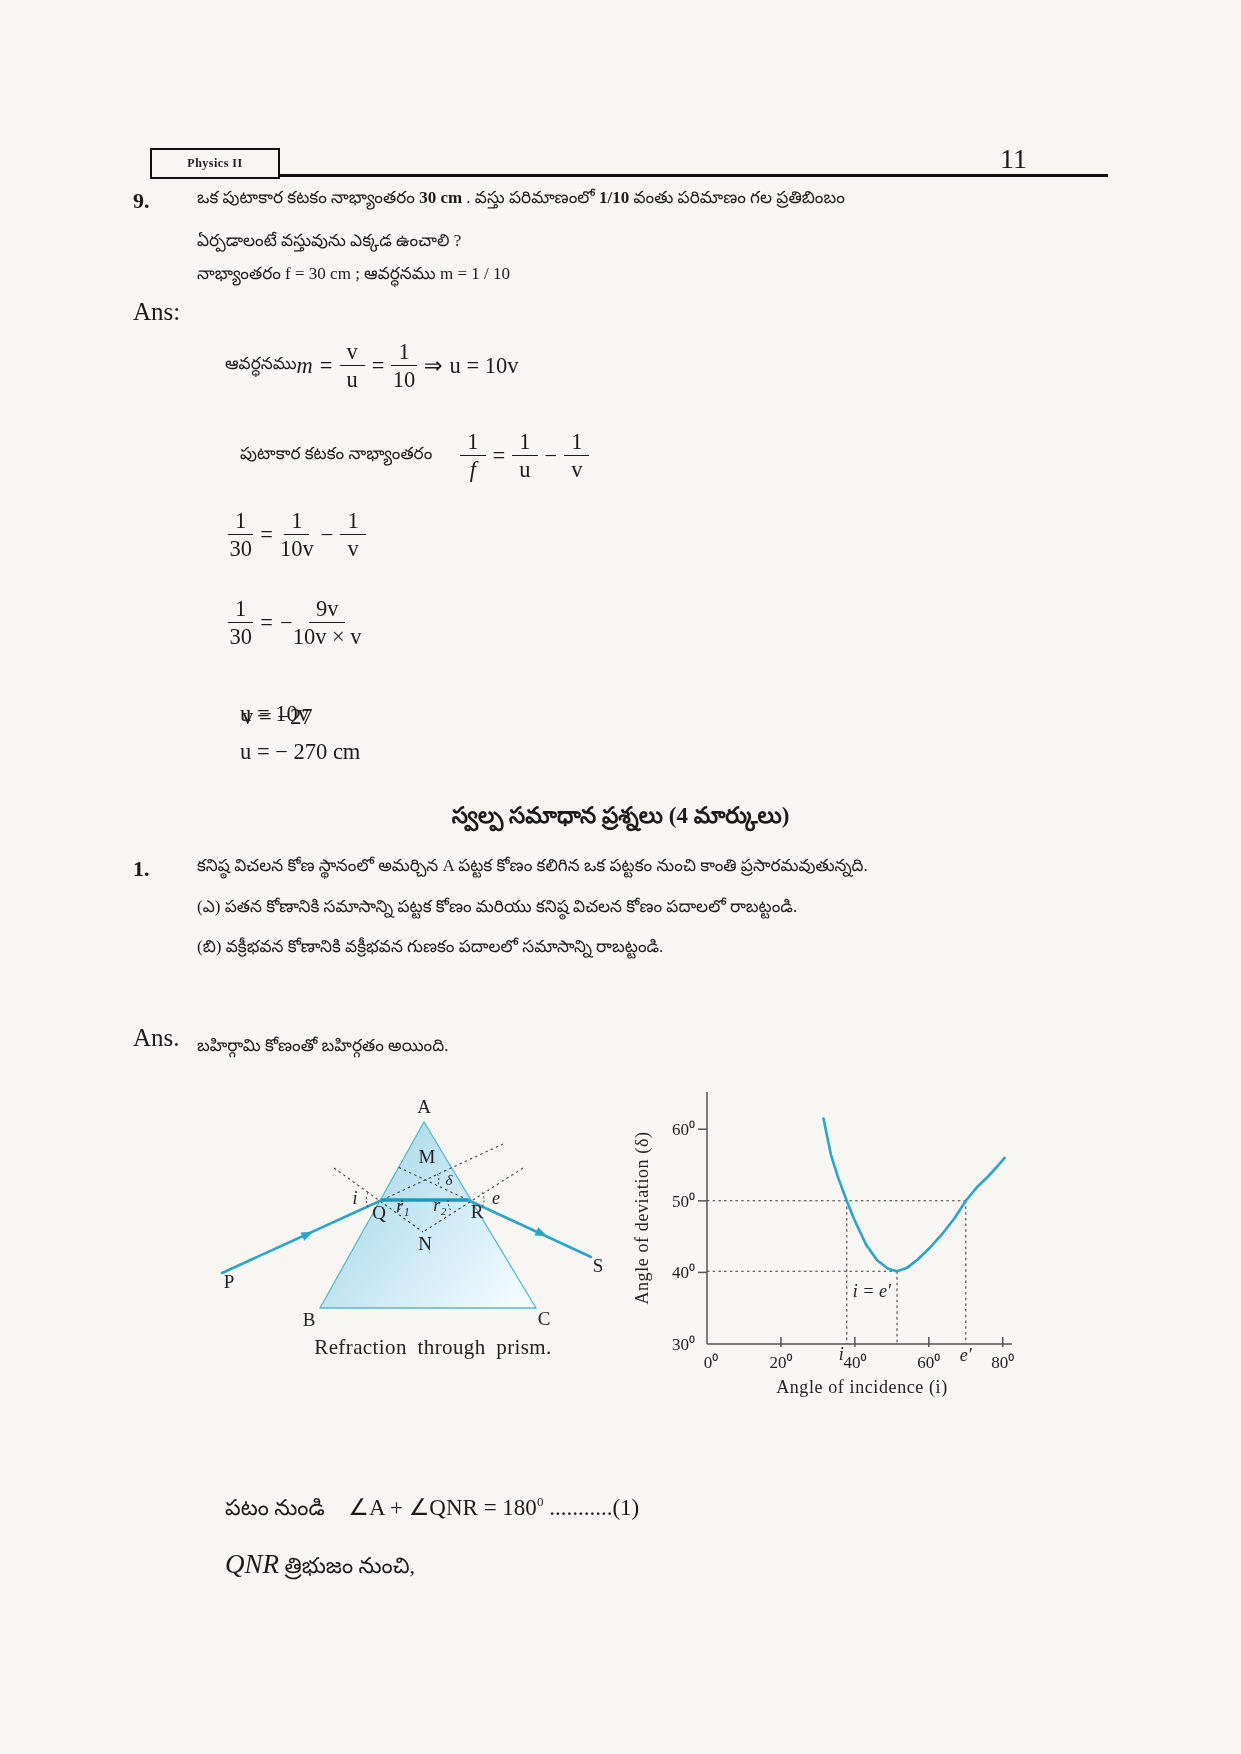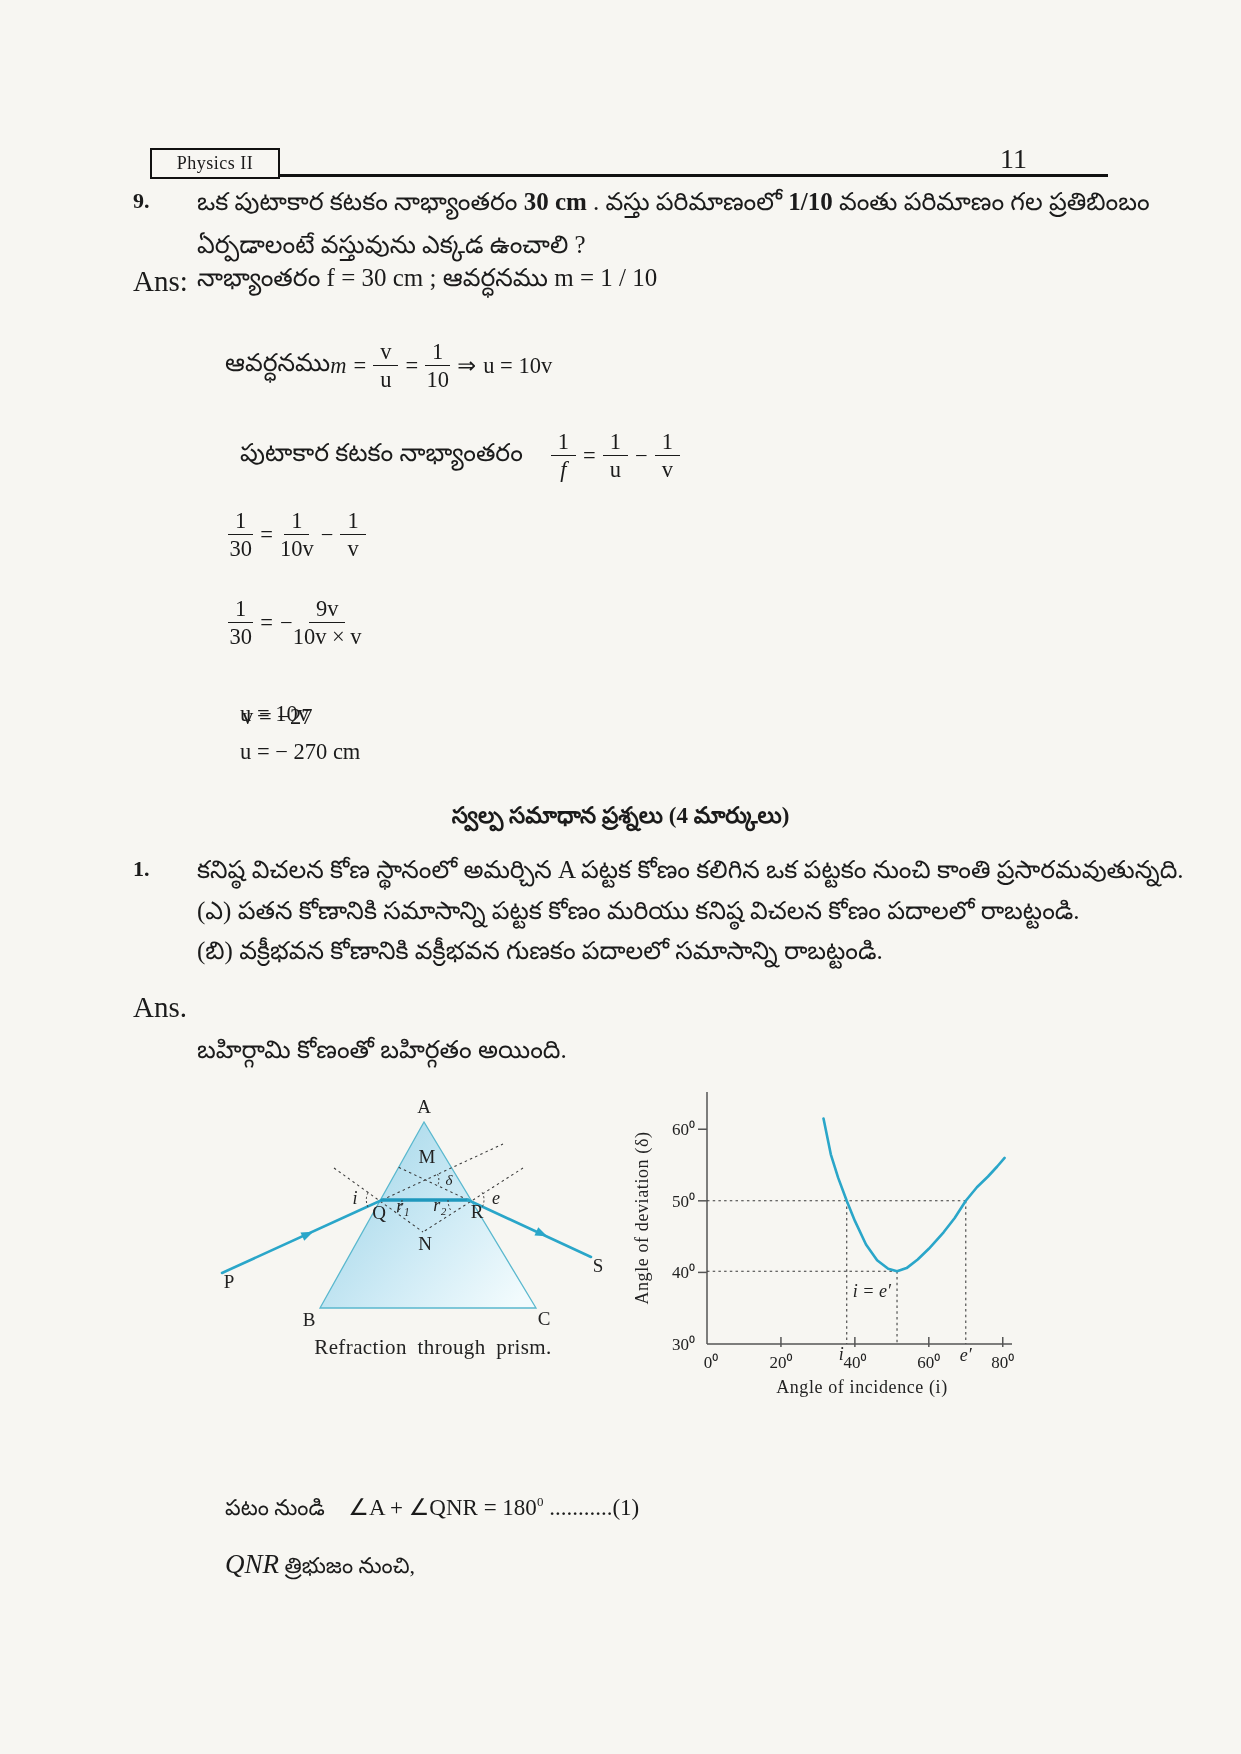--- a/index.html
+++ b/index.html
@@ -6,36 +6,36 @@
     --ink:#1b1b1b; --paper:#f7f6f2; --ray:#2aa6c9; --outline:#5ab8ce; --dot:#3a3a3a;
   }
   html,body{margin:0;padding:0;}
   body{background:#e8e7e3;}
   #page{
     position:relative; width:1241px; height:1754px; margin:0 auto;
     background:var(--paper); color:var(--ink); overflow:hidden;
     font-family:"Liberation Serif", serif;
   }
   .abs{position:absolute;}
-  .telugu{font-family:"Liberation Serif", serif; font-size:25px; color:var(--ink); white-space:nowrap;}
+  .telugu{font-family:"Liberation Serif", serif; font-size:17px; color:var(--ink); white-space:nowrap;}
   .serif{font-family:"Liberation Serif", serif;}
   .bold{font-weight:bold;}
   .ital{font-style:italic;}
   
   #hdr-box{
     left:150px; top:148px; width:126px; height:27px;
     border:2.4px solid #111; display:flex; align-items:center; justify-content:center;
     background:var(--paper); z-index:2;
   }
-  #hdr-box span{font-weight:normal; font-size:18px; letter-spacing:.5px;}
+  #hdr-box span{font-weight:bold; font-size:12px; letter-spacing:.5px;}
   #hdr-rule{left:150px; top:174px; width:958px; height:3px; background:#111;}
   #page-num{left:1000px; top:143px; font-size:28px;}
   
   .qnum{font-weight:bold; font-size:22px;}
-  .anslbl{font-size:29px;}
+  .anslbl{font-size:25px;margin-top:33px;}
   
   .eqrow{
     position:absolute; display:flex; align-items:center;
     font-family:"Liberation Serif", serif; font-size:22.5px; color:var(--ink);
   }
   .eqrow .gap{width:14px;}
   .eqrow .op{padding:0 7px;}
   .frac{display:inline-flex; flex-direction:column; align-items:center; line-height:1.12; font-size:22.5px;}
   .frac .num{padding:0 7px 1px; border-bottom:1.7px solid var(--ink);}
   .frac .den{padding-top:1px;}

